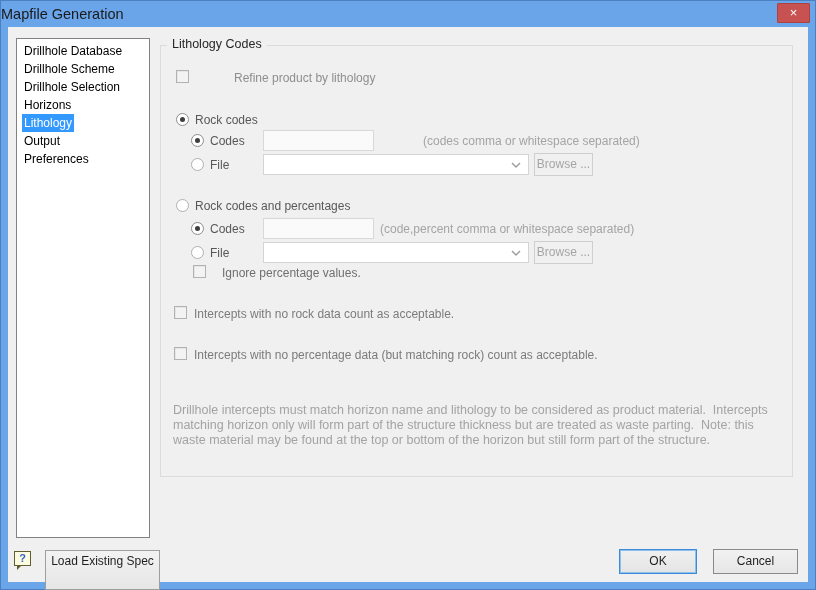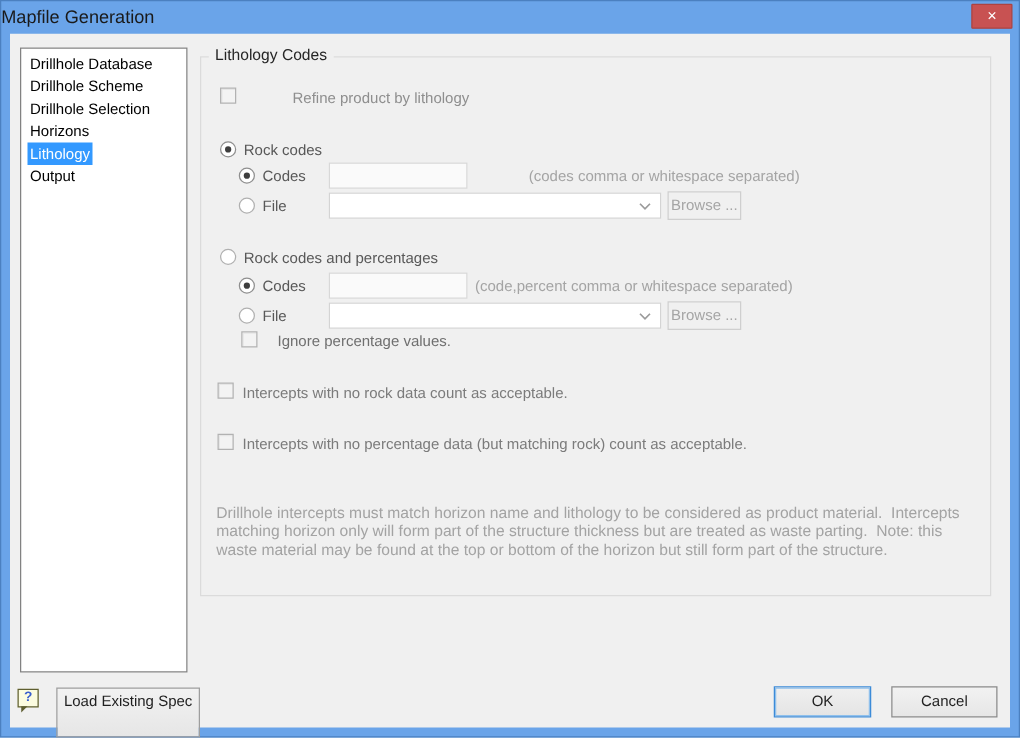--- a/index.html
+++ b/index.html
@@ -121,20 +121,21 @@
 
   <div class="client">
 
     <div class="listbox">
       <div class="list-item"><span>Drillhole Database</span></div>
       <div class="list-item"><span>Drillhole Scheme</span></div>
       <div class="list-item"><span>Drillhole Selection</span></div>
       <div class="list-item"><span>Horizons</span></div>
       <div class="list-item selected"><span>Lithology</span></div>
       <div class="list-item"><span>Output</span></div>
+      <div class="list-item"><span>Preferences</span></div>
     </div>
 
     <div class="groupbox">
       <span class="groupbox-legend">Lithology Codes</span>
 
       <span class="checkbox" style="left:15px; top:24px;"></span>
       <span class="lbl lbl-check" style="left:35px; top:25px; color:#8E8E8E;margin-left:38px;">Refine product by lithology</span>
 
       <span class="radio checked" style="left:15px; top:67px;"></span>
       <span class="lbl lbl-radio" style="left:34px; top:67px;">Rock codes</span>

